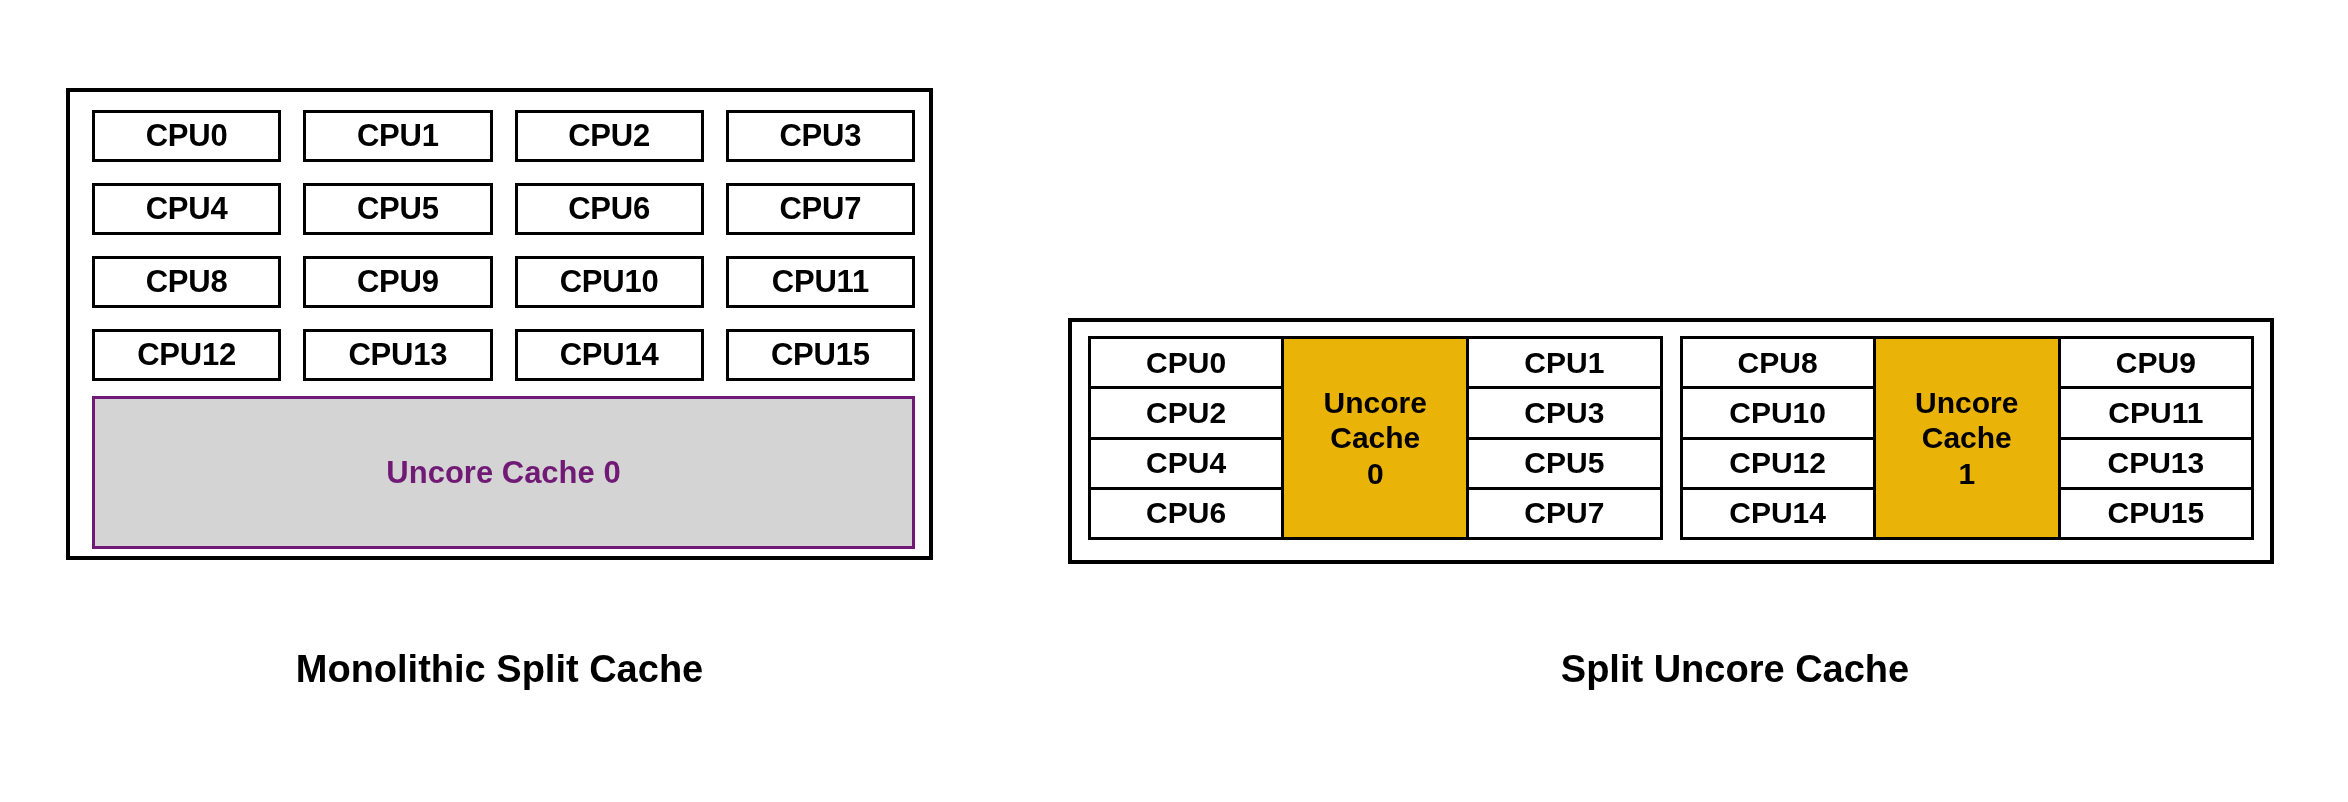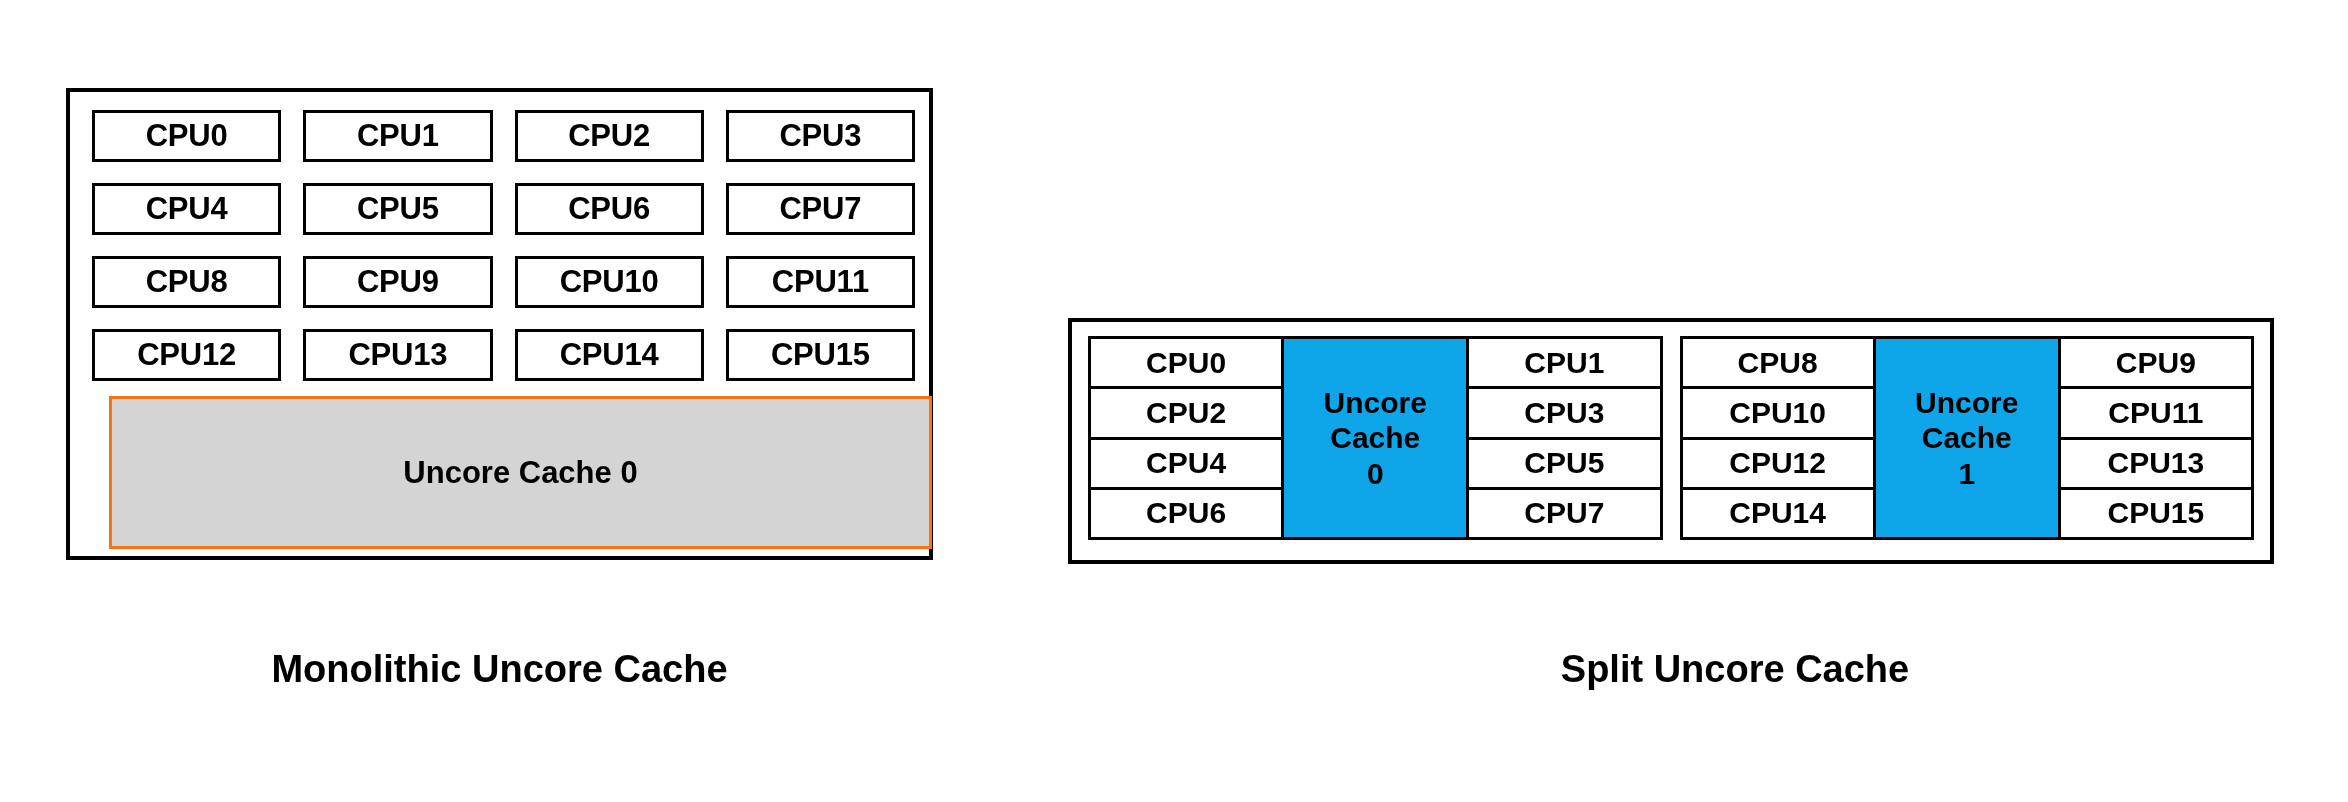--- a/index.html
+++ b/index.html
@@ -44,33 +44,33 @@
     display: flex;
     align-items: center;
     justify-content: center;
     font-size: 31px;
     font-weight: bold;
     color: #000000;
     letter-spacing: -0.2px;
   }
   #monolithic-uncore-cache-0 {
     position: absolute;
-    left: 39px;
+    left: 22px;
     top: 304px;
     width: 823px;
     height: 153px;
-    border: 3px solid #f97316;
+    border: 3px solid #701a75;
     box-sizing: border-box;
     background: #d4d4d4;
     display: flex;
     align-items: center;
     justify-content: center;
     font-size: 31px;
     font-weight: bold;
-    color: #000000;
+    color: #701a75;
   }
 
   
   #split-diagram {
     position: absolute;
     left: 1068px;
     top: 318px;
     width: 1206px;
     height: 246px;
     border: 4px solid #000000;
@@ -114,21 +114,21 @@
     background: #ffffff;
   }
   .cluster-cell:last-child {
     border-bottom: none;
   }
   .cache-cell {
     flex: 1 1 auto;
     border-left: 3px solid #000000;
     border-right: 3px solid #000000;
     box-sizing: border-box;
-    background: #0ea5e9;
+    background: #eab308;
     display: flex;
     flex-direction: column;
     align-items: center;
     justify-content: center;
     font-size: 30px;
     font-weight: bold;
     color: #000000;
     line-height: 1.17;
     text-align: center;
   }
@@ -224,14 +224,14 @@
         <div class="cluster-cell">CPU9</div>
         <div class="cluster-cell">CPU11</div>
         <div class="cluster-cell">CPU13</div>
         <div class="cluster-cell">CPU15</div>
       </div>
     </div>
 
   </div>
 </div>
 
-<div class="caption" id="caption-monolithic">Monolithic Uncore Cache</div>
+<div class="caption" id="caption-monolithic">Monolithic Split Cache</div>
 <div class="caption" id="caption-split">Split Uncore Cache</div>
 
 </body></html>

